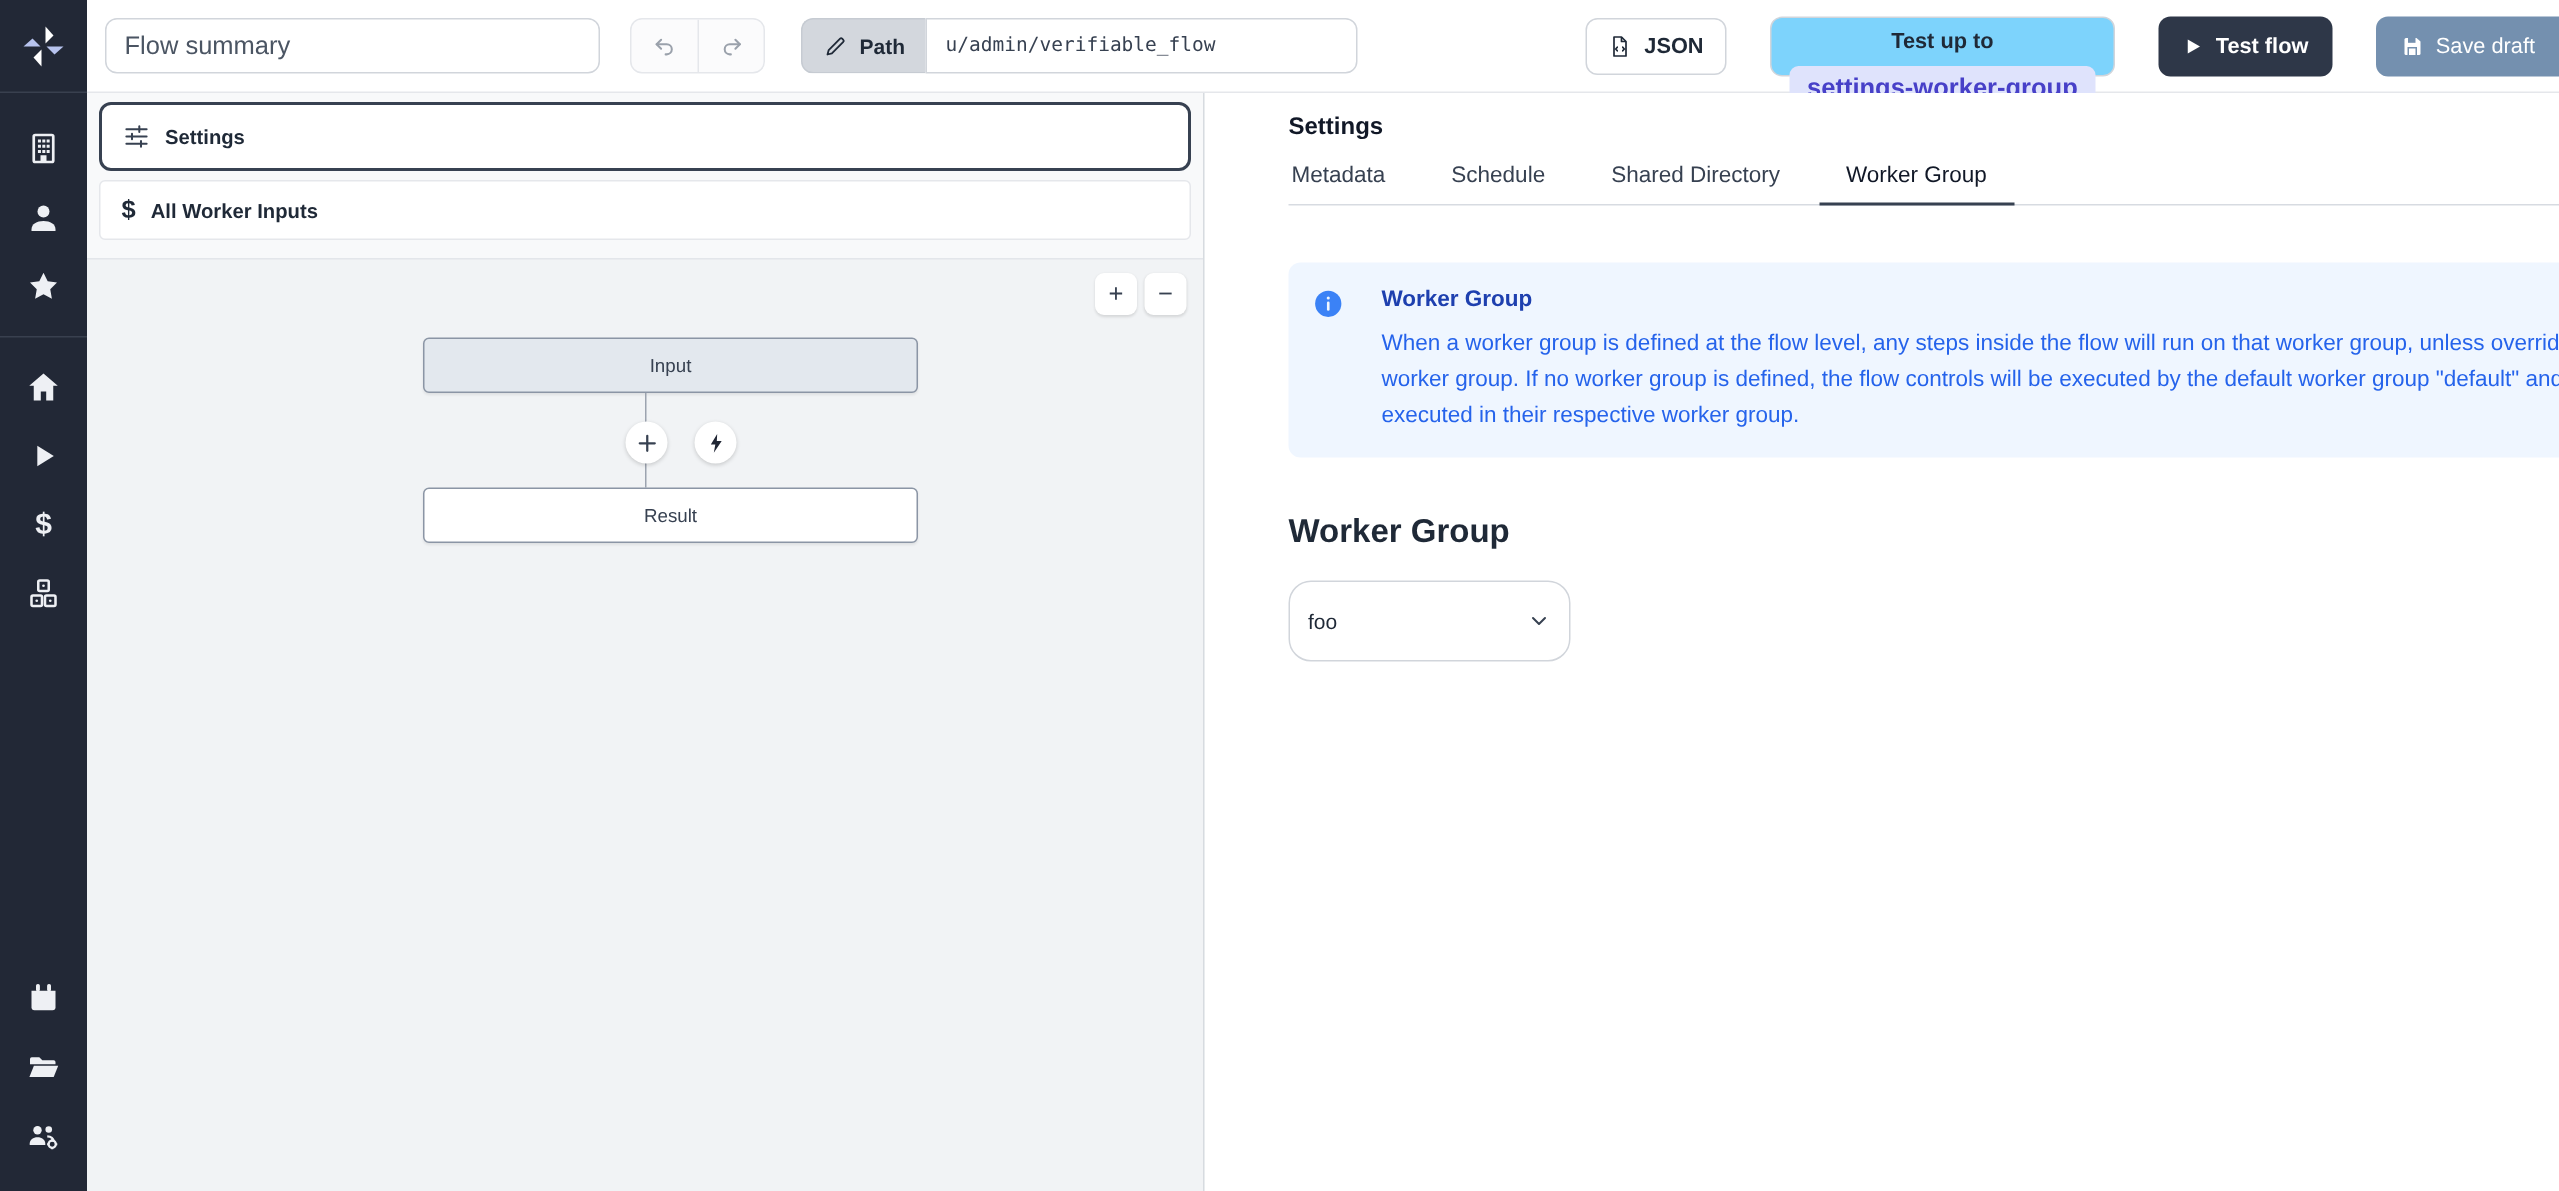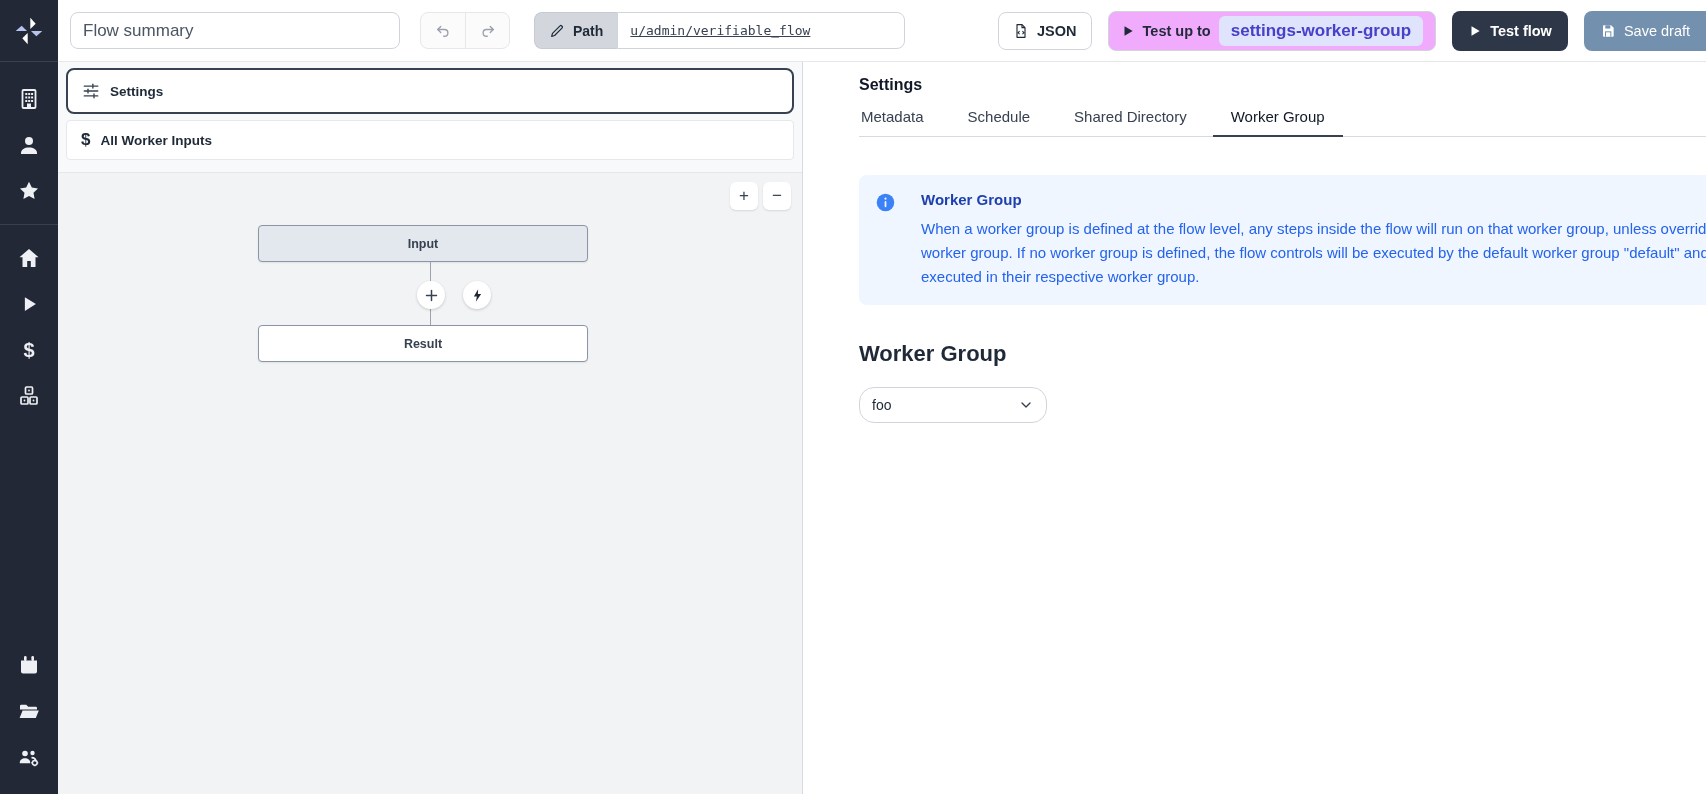--- a/index.html
+++ b/index.html
@@ -21,64 +21,64 @@
 
   
   .topbar { height:62px; background:#fff; border-bottom:1px solid #e5e7eb; display:flex; align-items:center; padding:0 0 0 12px; flex-shrink:0; }
   .summary-input { width:330px; height:37px; border:1px solid #d1d5db; border-radius:8px; padding:0 12px; font-size:17px; color:#374151; outline:none; font-family:"Liberation Sans",sans-serif; }
   .summary-input::placeholder { color:#4b5563; opacity:1; }
   .undo-redo { margin-left:20px; height:37px; display:flex; border:1px solid #e5e7eb; background:#fbfbfc; border-radius:8px; overflow:hidden; }
   .ur-btn { width:44px; display:flex; align-items:center; justify-content:center; cursor:pointer; }
   .ur-btn + .ur-btn { border-left:1px solid #e5e7eb; }
   .path-group { margin-left:24px; display:flex; height:37px; }
   .path-chip { background:#d3d7dd; border:1px solid #c6cbd2; border-right:none; border-radius:8px 0 0 8px; display:flex; align-items:center; gap:8px; padding:0 14px; font-size:14px; font-weight:700; color:#1f2937; }
-  .path-input { width:288px; height:37px; border:1px solid #d1d5db; border-radius:0 8px 8px 0; padding:0 12px; font-family:"DejaVu Sans Mono", monospace; font-size:13px; color:#374151; outline:none;text-decoration:underline; }
-  .topbar-right { margin-left:auto; display:flex; align-items:center; gap:16px; padding-right:0;text-align:right; }
+  .path-input { width:288px; height:37px; border:1px solid #d1d5db; border-radius:0 8px 8px 0; padding:0 12px; font-family:"DejaVu Sans Mono", monospace; font-size:13px; color:#374151; outline:none; }
+  .topbar-right { margin-left:auto; display:flex; align-items:center; gap:29px; padding-right:0;text-align:right; }
   .btn { display:flex; align-items:center; gap:8px; border-radius:8px; cursor:pointer; font-size:14.5px; white-space:nowrap; }
   .btn-json { height:38px; padding:0 14px; border:1px solid #d1d5db; background:#fff; color:#1f2937; font-weight:600; }
-  .btn-testupto { height:40px; padding:0 12px; border:1px solid #d1d5db; background:#f0abfc; color:#1f2937; font-weight:600; }
+  .btn-testupto { height:40px; padding:0 12px; border:1px solid #d1d5db; background:#7dd3fc; color:#1f2937; font-weight:600;flex-direction:column; }
   .badge { background:#dfe3fc; color:#4740c8; font-weight:600; font-size:17px; border-radius:6px; padding:5px 12px; }
   .btn-testflow { height:40px; padding:0 16px; background:#2e3748; color:#fff; font-weight:700; }
   .btn-save { height:40px; padding:0 16px; background:#7490af; color:#fff; font-weight:400; border-radius:8px 0 0 8px; }
 
   
   .content { flex:1; display:flex; min-height:0;gap:36px; }
 
   
   .flow-panel { width:745px; flex-shrink:0; background:#f8f9fa; border-right:1px solid #d7dbe0; display:flex; flex-direction:column; }
   .flow-items { padding:6px 8px 12px 8px; display:flex; flex-direction:column; gap:6px; }
   .flow-item { background:#fff; display:flex; align-items:center; gap:10px; padding:0 14px; font-size:13.5px; font-weight:600; color:#1f2937; cursor:pointer; }
   .flow-item.selected { border:2px solid #374151; border-radius:8px; height:46px; }
   .flow-item.plain { border:1px solid #e5e7eb; border-radius:4px; height:40px; }
   .glyph-dollar-dark::before { content:"$"; font-size:17px; font-weight:bold; color:#1f2937; }
   .graph { flex:1; position:relative; background:#f1f3f5; border-top:1px solid #e3e6ea; }
   .zoom-controls { position:absolute; top:9px; right:11px; display:flex; gap:5px; }
   .zoom-btn { width:28px; height:28px; background:#fff; border-radius:6px; box-shadow:0 1px 2px rgba(0,0,0,.12); display:flex; align-items:center; justify-content:center; font-size:17px; color:#374151; cursor:pointer; }
-  .node { position:absolute; left:200px; width:330px; height:37px; display:flex; align-items:center; justify-content:center; font-size:12.5px; color:#374151; border:1px solid #8b95a5; border-radius:4px; box-shadow:0 1px 2px rgba(0,0,0,.08); cursor:pointer;font-weight:bold; }
+  .node { position:absolute; left:224px; width:330px; height:37px; display:flex; align-items:center; justify-content:center; font-size:12.5px; color:#374151; border:1px solid #8b95a5; border-radius:4px; box-shadow:0 1px 2px rgba(0,0,0,.08); cursor:pointer; }
   .node-input { top:52px; background:#e3e8ee; }
   .node-result { top:152px; background:#ffffff; }
   .connector { position:absolute; left:372px; top:89px; width:1px; height:63px; background:#9ca3af; }
   .circle-btn { position:absolute; width:28px; height:28px; border-radius:50%; background:#fff; box-shadow:0 1px 3px rgba(0,0,0,.18); display:flex; align-items:center; justify-content:center; cursor:pointer; }
   .circle-plus { left:359px; top:108px; }
   .circle-bolt { left:405px; top:108px; }
 
   
   .settings-panel { flex:1; background:#fff; overflow:hidden; padding:14px 0 0 20px; }
   .settings-inner { width:1020px; }
   .panel-title { font-size:16px; font-weight:700; color:#111827; }
   .tabs { display:flex; gap:40px; margin-top:14px; border-bottom:1px solid #d7dbe1; }
   .tab { position:relative; padding:0 2px 11px 2px; font-size:15px; color:#374151; cursor:pointer;text-align:right; }
   .tab.active { color:#111827; }
   .tab.active::after { content:""; position:absolute; left:-16px; right:-16px; bottom:-1px; height:2px; background:#374151; }
   .alert { margin-top:38px; width:1000px; background:#eff6ff; border-radius:8px; padding:16px; display:flex; align-items:flex-start; }
   .alert-icon-col { width:46px; flex-shrink:0; padding-top:1px; }
   .alert-title { font-size:15px; font-weight:600; color:#1e40af; }
   .alert-body { margin-top:9px; width:915px; font-size:15px; line-height:24px; color:#2563eb; }
   .section-heading { margin-top:36px; font-size:22px; font-weight:700; color:#1f2937; }
-  .select { margin-top:20px; width:188px; height:36px; border:1px solid #d1d5db; border-radius:15px; display:flex; align-items:center; justify-content:space-between; padding:0 12px; font-size:14px; color:#1f2937; cursor:pointer; background:#fff; }
+  .select { margin-top:20px; width:188px; height:54px; border:1px solid #d1d5db; border-radius:15px; display:flex; align-items:center; justify-content:space-between; padding:0 12px; font-size:14px; color:#1f2937; cursor:pointer; background:#fff; }
 </style>
 </head>
 <body>
 
 <div class="app">
 
   <aside class="sidebar">
     <div class="logo-box">
       <svg width="32" height="32" viewBox="0 0 48 48">
         <path d="M26 21 L26 4 L34 13 Z" fill="#ffffff"></path>

